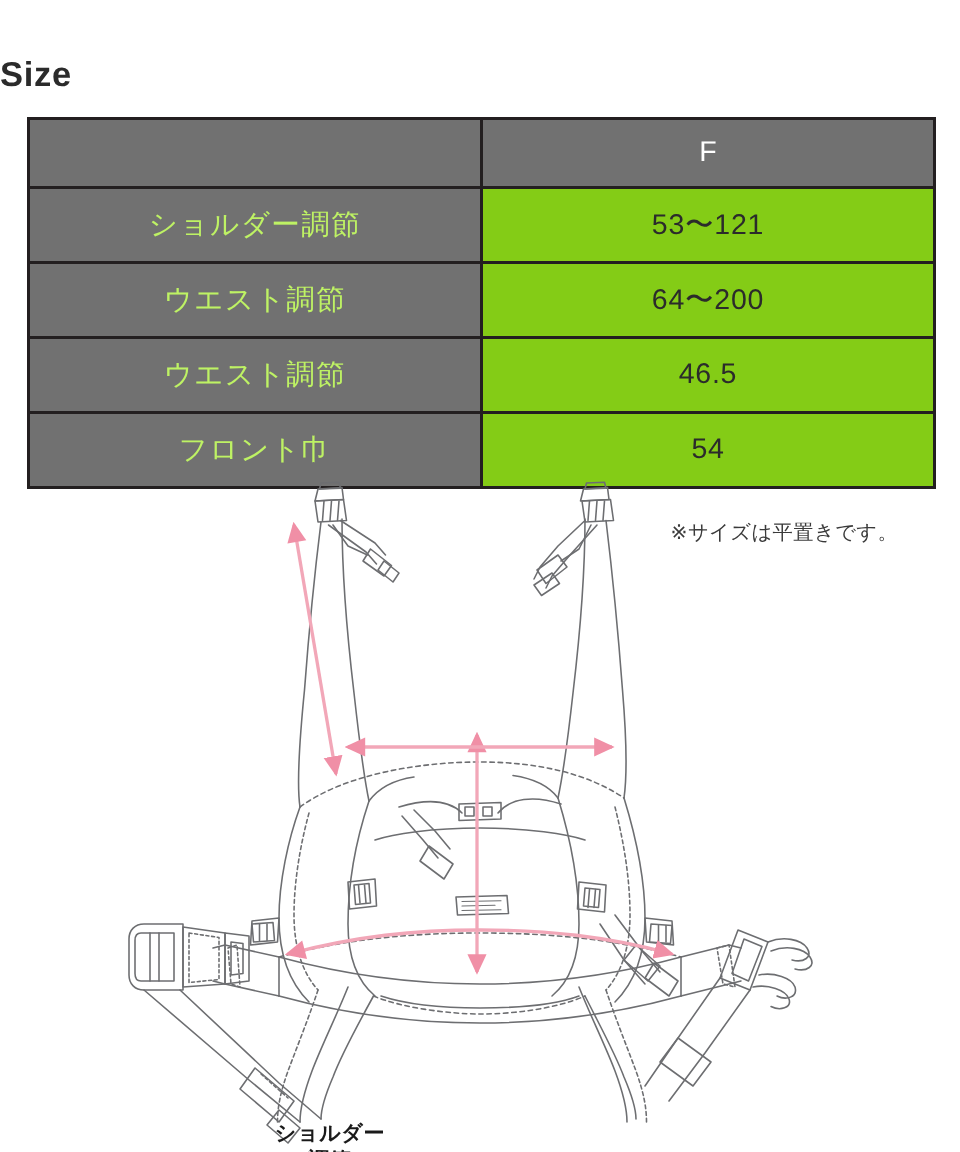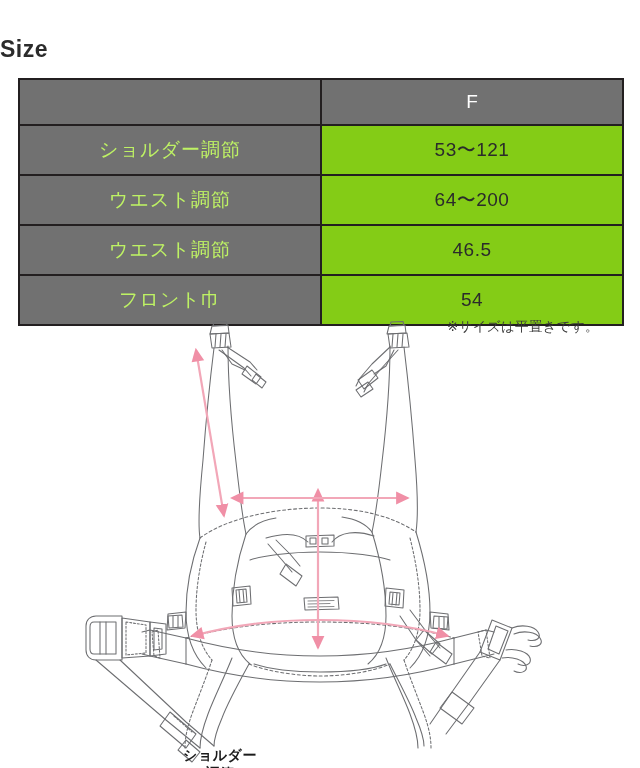--- a/index.html
+++ b/index.html
@@ -73,21 +73,21 @@
     color: #2b2b2b;
     font-size: 20px;
     letter-spacing: 0.5px;
   }
   .head-row td { height: 44px; }
 
   
   .flat-note {
     position: absolute;
     left: 447px;
-    top: 318px;
+    top: 346px;
     font-size: 13.5px;
     color: #3a3a3a;
     letter-spacing: 0.3px;
     white-space: nowrap;
   }
 
   
   .diagram-wrap {
     position: absolute;
     left: 0;

